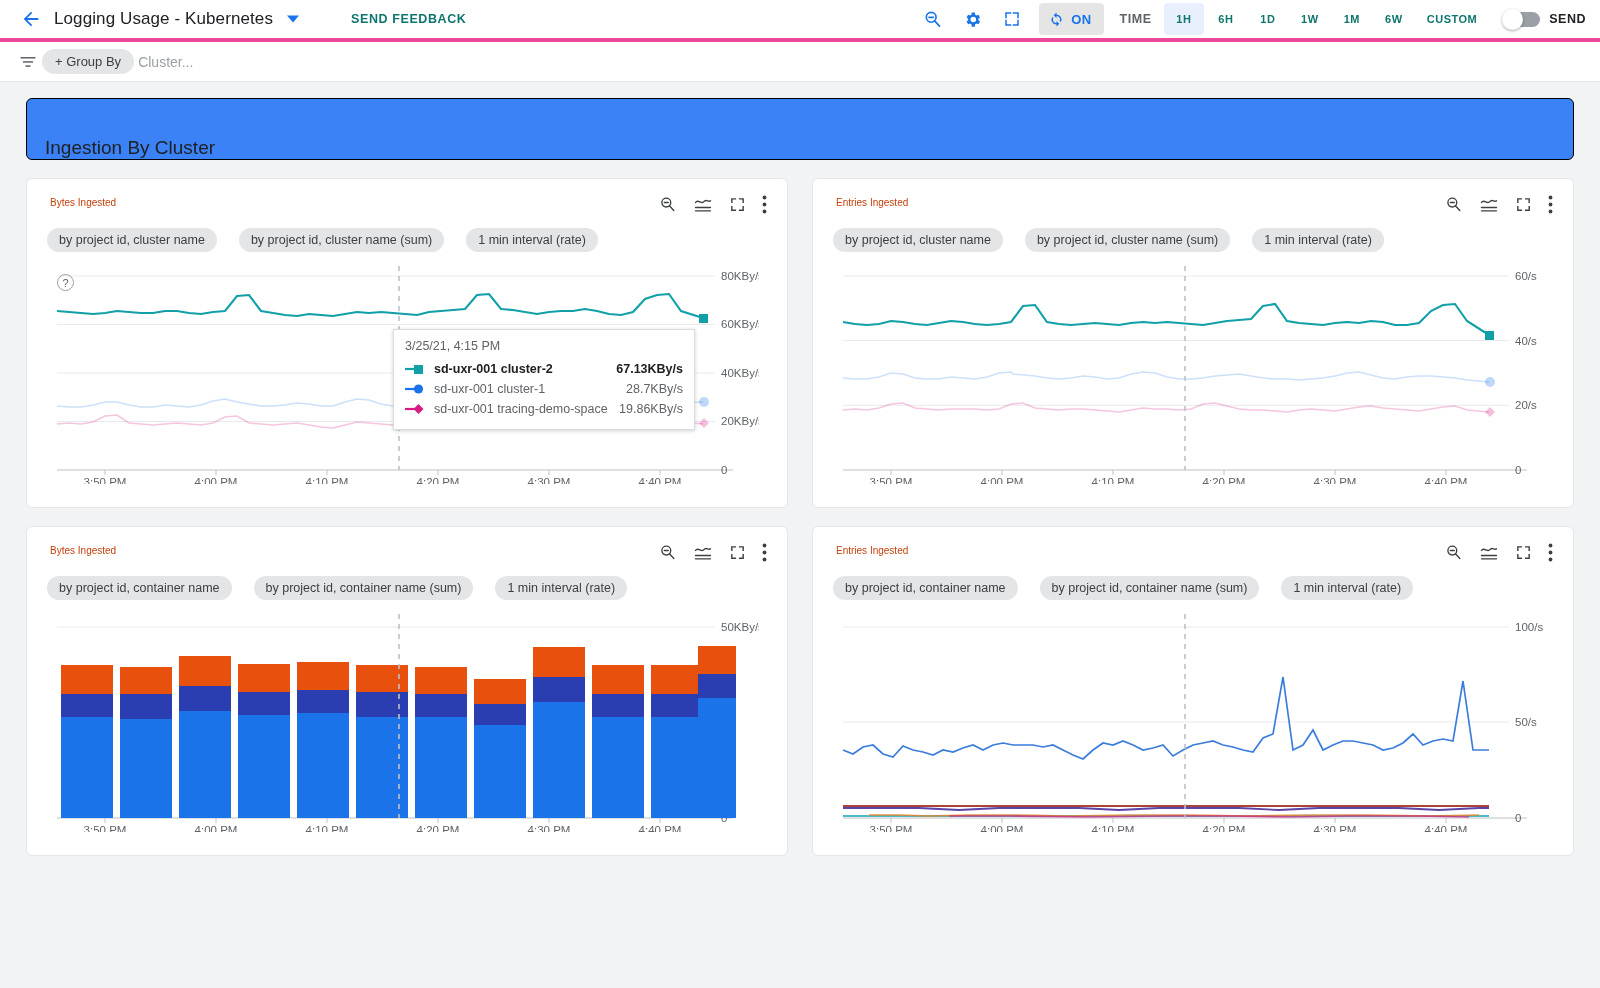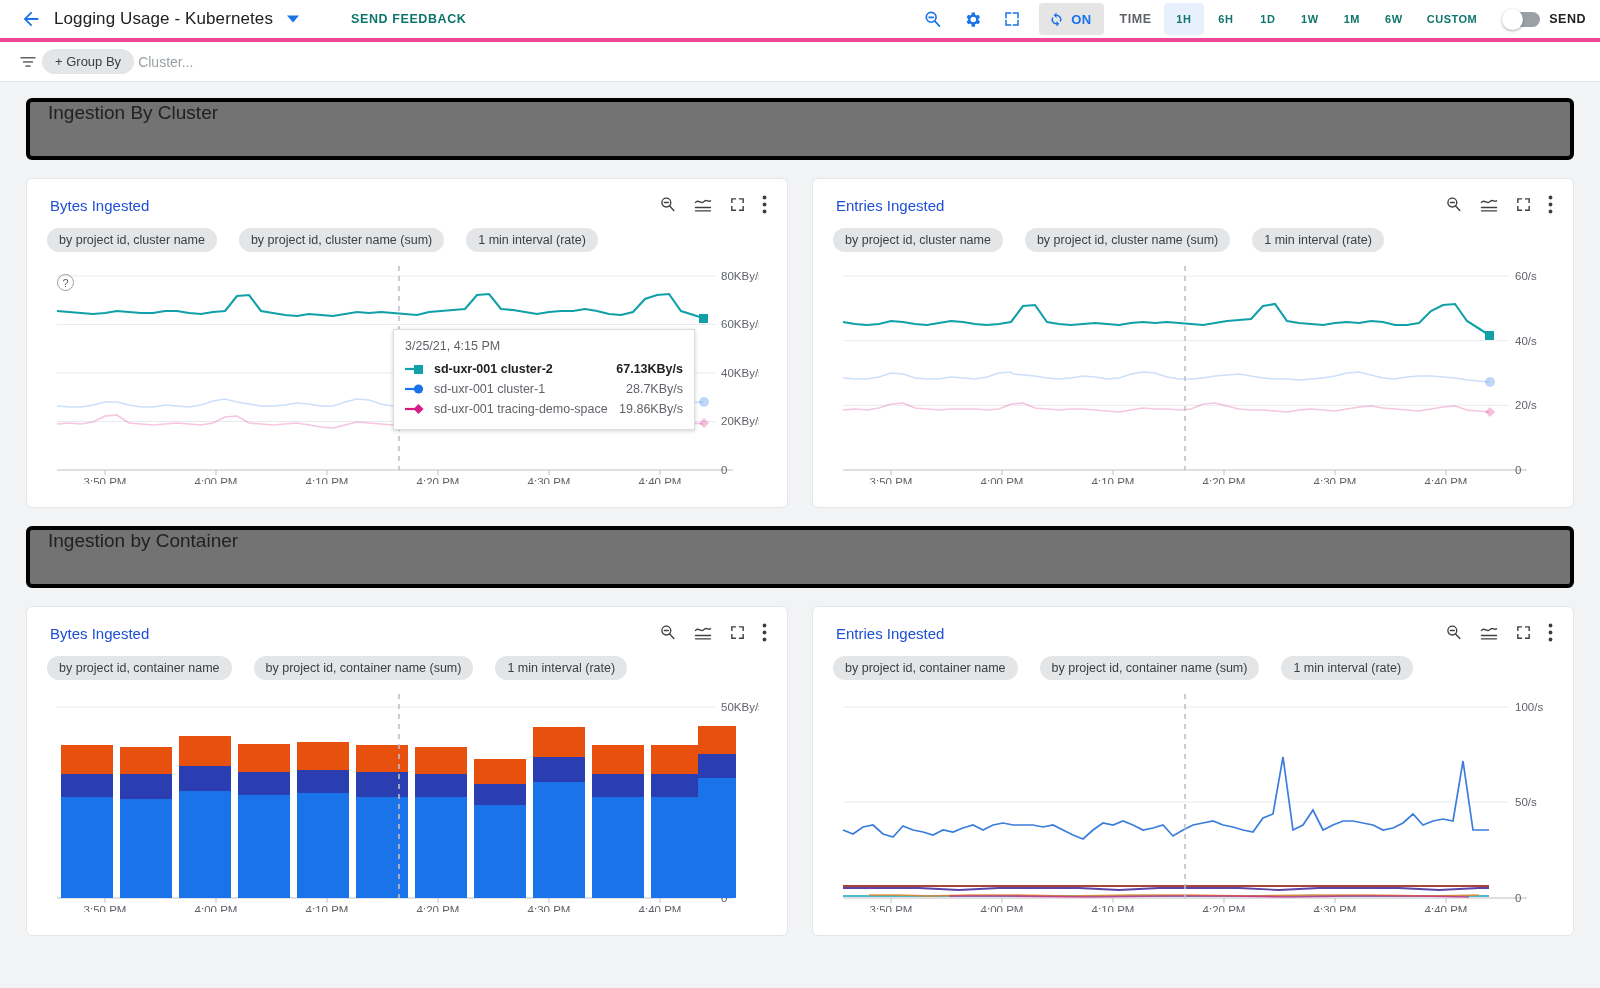--- a/index.html
+++ b/index.html
@@ -142,26 +142,26 @@
     font-size: 14px;
     color: #9aa0a6;
     cursor: text;
   }
 
   
   .content {
     padding: 16px 26px 0 26px;
   }
   .section-card {
-    background: #737373;
-    border: 4px solid #000000;
+    background: #3b82f6;
+    border: 1px solid #000000;
     border-radius: 6px;
     height: 62px;
     display: flex;
-    align-items: flex-start;
+    align-items: flex-end;
     padding: 0 18px;
     margin-bottom: 18px;
   }
   .section-title {
     font-size: 19px;
     color: #202124;
   }
   .row {
     display: flex;
     gap: 24px;
@@ -174,22 +174,22 @@
     border-radius: 6px;
     padding: 16px 16px 10px 16px;
     position: relative;
     height: 330px;
   }
   .card-head {
     display: flex;
     align-items: flex-start;
   }
   .card-title {
-    font-size: 15px;
-    color: #1d4ed8;
+    font-size: 10px;
+    color: #c2410c;
     padding-left: 7px;
     padding-top: 2px;
   }
   .card-icons {
     margin-left: auto;
     display: flex;
     align-items: center;
     gap: 16px;
     padding-right: 4px;
   }
@@ -552,23 +552,20 @@
           <text class="axis-text" x="173" y="220" text-anchor="middle">4:00 PM</text>
           <text class="axis-text" x="284" y="220" text-anchor="middle">4:10 PM</text>
           <text class="axis-text" x="395" y="220" text-anchor="middle">4:20 PM</text>
           <text class="axis-text" x="506" y="220" text-anchor="middle">4:30 PM</text>
           <text class="axis-text" x="617" y="220" text-anchor="middle">4:40 PM</text>
         </svg>
       </div>
     </div>
   </div>
 
-  <div class="section-card">
-    <div class="section-title">Ingestion by Container</div>
-  </div>
 
   <div class="row">
 
     <div class="chart-card">
       <div class="card-head">
         <div class="card-title">Bytes Ingested</div>
         <div class="card-icons">
           <span class="c-icon">
               <svg width="19" height="19" viewBox="0 0 24 24">
                 <g fill="none" stroke="#3c4043" stroke-width="1.7">

